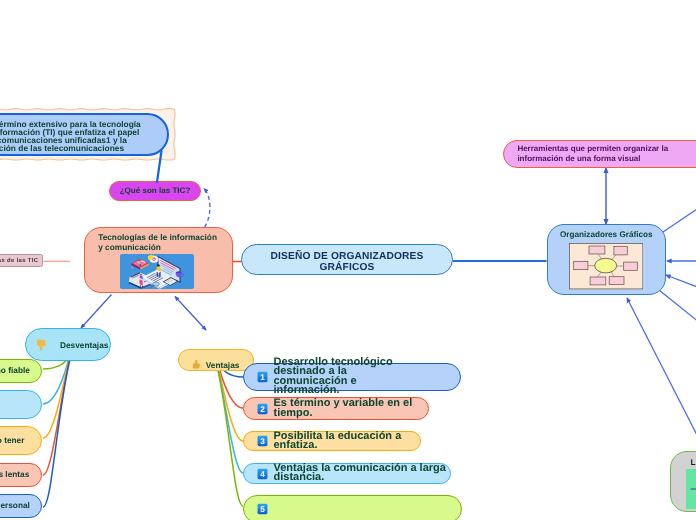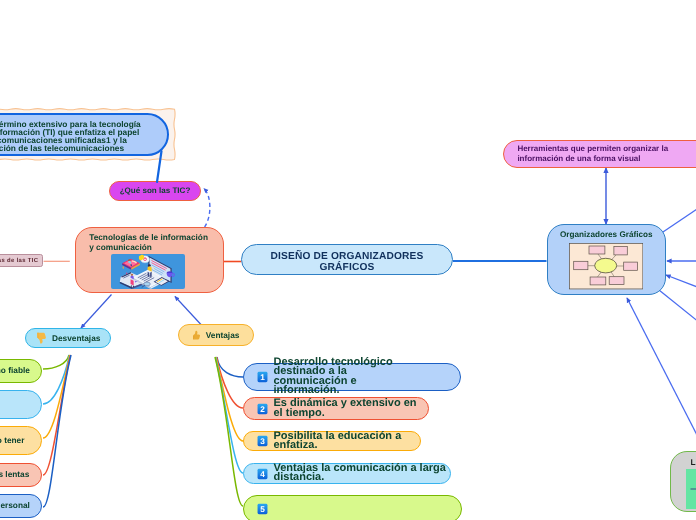--- a/index.html
+++ b/index.html
@@ -20,21 +20,21 @@
   #defBox{position:absolute;left:-37px;top:112.5px;width:205.5px;height:43px;
           background:#aeccfa;border:2.2px solid #1265e0;border-radius:24px;
           box-sizing:border-box;}
   #defBox .txt{position:absolute;left:6px;top:5.5px;width:178px;}
   #defBox .txt{font-size:8.35px;line-height:8.1px;}
 
   #nQuestion{left:109px;top:181px;width:92px;height:19.5px;background:#d946ef;
              border:1.7px solid #ef6040;justify-content:center;}
   #nQuestion .txt{font-size:8.05px;}
 
-  #nTic{left:75px;top:226.6px;width:148.5px;height:66px;background:#f9bdab;
+  #nTic{left:84px;top:226.6px;width:148.5px;height:66px;background:#f9bdab;
         border:1.7px solid #ef6040;border-radius:17px;flex-direction:column;
         align-items:flex-start;padding:4.3px 6px 0 13.2px;}
   #nTic .txt{font-size:8.3px;line-height:10.5px;width:122px;}
   #ticImg{position:absolute;left:34.6px;top:26.1px;width:74.3px;height:35px;
           border-radius:2px;overflow:hidden;line-height:0;}
 
   #nChar{left:-38px;top:254.4px;width:81px;height:12.6px;background:#e5cad2;
          border:1px solid #b98f9c;border-radius:2.5px;align-items:center;
          justify-content:flex-end;padding-right:3.6px;}
   #nChar .txt{font-size:5.9px;color:#5c2832;white-space:nowrap;letter-spacing:.35px;}
@@ -48,25 +48,25 @@
         border:1.7px solid #2f7fc4;border-radius:17px;flex-direction:column;
         align-items:center;padding-top:4.5px;}
   #nOrg .txt{font-size:8.17px;}
   #orgImg{position:absolute;left:21.6px;top:18.3px;width:74.2px;height:46.3px;
           line-height:0;overflow:hidden;}
 
   #nTools{left:503px;top:140px;width:218px;height:27.5px;background:#efa8f3;
           border:1.7px solid #ef6040;align-items:center;padding-left:13.4px;}
   #nTools .txt{font-size:8px;color:#4a1062;line-height:9.9px;width:152px;}
 
-  #nDis{left:25px;top:328.4px;width:85.9px;height:20px;background:#a9e3f7;
-        border:1.7px solid #2fb5e8;align-items:center;padding-left:11.2px;}
+  #nDis{left:25px;top:328.4px;width:85.9px;height:33px;background:#a9e3f7;
+        border:1.7px solid #2fb5e8;align-items:center;padding-left:11.2px;gap:8px;}
   #nDis .txt{font-size:8.3px;}
-  #nAdv{left:178.4px;top:324px;width:75.8px;height:22px;background:#fddf9c;
-        border:1.7px solid #f7b12a;align-items:center;padding-left:13.5px;}
+  #nAdv{left:178.4px;top:349px;width:75.8px;height:22px;background:#fddf9c;
+        border:1.7px solid #f7b12a;align-items:flex-end;padding-left:13.5px;}
   #nAdv .txt{font-size:8.3px;}
   .handicon{flex:none;line-height:0;display:inline-block;}
   #nDis .handicon{margin-right:4.6px;}
   #nAdv .handicon{margin-right:4.8px;}
 
   .advItem{border-radius:999px;align-items:center;padding-left:13.5px;}
   .advnum{width:11px;height:11.6px;flex:none;margin-right:5.5px;line-height:0;}
   .advItem .txt{font-size:11px;line-height:9.5px;}
 
   .disItem{border-radius:999px;align-items:center;position:absolute;}
@@ -319,21 +319,21 @@
         <span class="advnum"><svg viewBox="0 0 12 13" width="11" height="12">
   <defs>
               <linearGradient id="g2" x1="0" y1="0" x2="0" y2="1">
   <stop offset="0" stop-color="#29a8f0"></stop>
                 <stop offset="1" stop-color="#0b5fd8"></stop>
   </linearGradient>
             </defs>
   <rect x="0.6" y="0.8" width="10.8" height="11.4" rx="1.6" fill="url(#g2)"></rect>
   <text x="6" y="10" text-anchor="middle" font-family="Liberation Sans, sans-serif" font-size="9" font-weight="bold" fill="#ffffff">2</text>
           </svg></span>
-        <span class="txt">Es dinámica y extensivo en el tiempo.</span>
+        <span class="txt">Es término y variable en el tiempo.</span>
       </div>
       <div class="node pill advItem" style="left: 242.5px; top: 431.4px; width: 178px; height: 19.6px; background: rgb(253, 224, 161); border: 1.7px solid rgb(251, 171, 8);">
         <span class="advnum"><svg viewBox="0 0 12 13" width="11" height="12">
   <defs>
               <linearGradient id="g3" x1="0" y1="0" x2="0" y2="1">
   <stop offset="0" stop-color="#29a8f0"></stop>
                 <stop offset="1" stop-color="#0b5fd8"></stop>
   </linearGradient>
             </defs>
   <rect x="0.6" y="0.8" width="10.8" height="11.4" rx="1.6" fill="url(#g3)"></rect>

